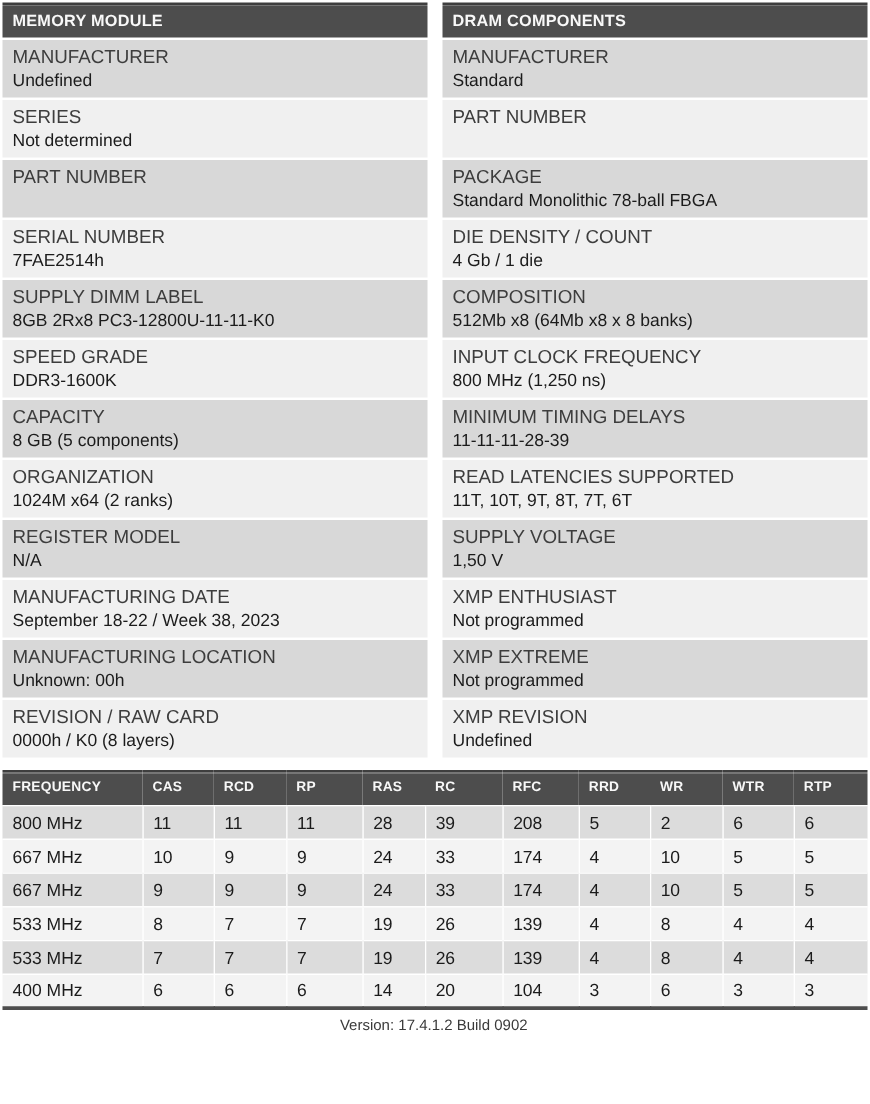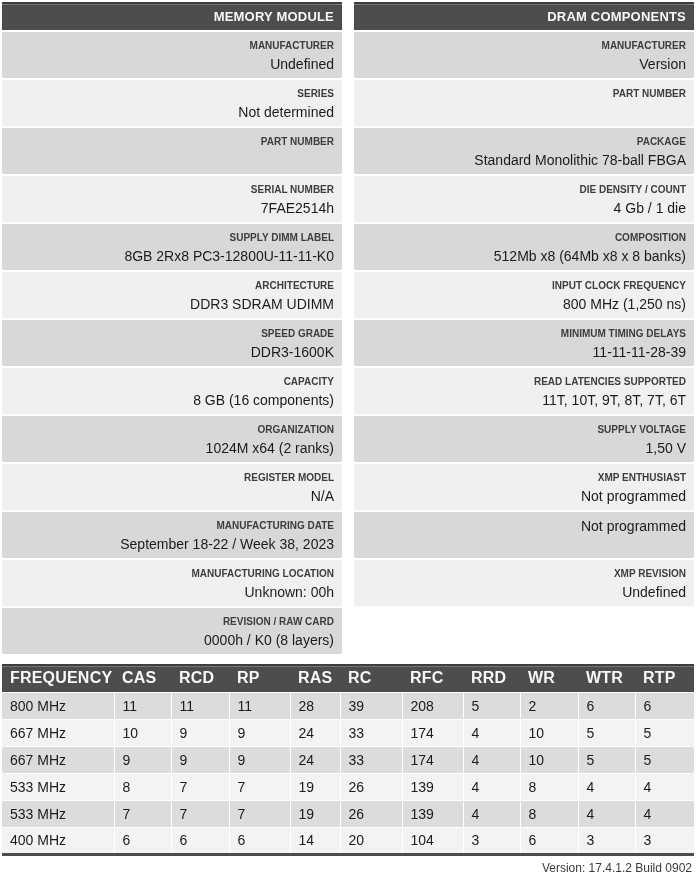--- a/index.html
+++ b/index.html
@@ -17,21 +17,21 @@
   }
   * { box-sizing: border-box; margin: 0; padding: 0; }
   html, body { background: #ffffff; }
   body {
     width: 696px;
     height: 883px;
     font-family: "Liberation Sans", sans-serif;
     overflow: hidden;
   }
   .page { padding: 2px; }
-  .cols { display: flex; gap: 12px; text-align: right; }
+  .cols { display: flex; gap: 12px; }
   .col { flex: 0 0 340px; width: 340px; }
   .panel-header {
     height: 28px;
     background: linear-gradient(to bottom,
       var(--header_top) 0, var(--header_top) 2px,
       var(--header_line) 2px, var(--header_line) 3px,
       var(--header_bg) 3px);
     color: var(--header_text);
     font-size: 13px;
     font-weight: bold;
@@ -42,47 +42,46 @@
   }
   .rows .block {
     height: 46px;
     margin-bottom: 2px;
     padding: 5px 8px 0 8px;
     overflow: hidden;
   }
   .rows .block:nth-child(odd) { background: var(--block_gray); }
   .rows .block:nth-child(even) { background: var(--block_light); }
   .lbl {
-    font-size: 10px;
-    font-weight: bold;
+    font-size: 15px;
+    font-weight: normal;
     color: var(--label_text);
     line-height: 18px;
     white-space: nowrap;
-    margin-left: 24px;
   }
   .val {
     font-size: 14px;
     color: var(--value_text);
     line-height: 19px;
     white-space: nowrap;
   }
   table.timings {
     width: 692px;
     margin-top: 8px;
     border-collapse: collapse;
     table-layout: fixed;
     border-bottom: 3px solid var(--header_bg);
   }
   table.timings thead th {
     background: linear-gradient(to bottom,
       var(--header_top) 0, var(--header_top) 2px,
       var(--header_line) 2px, var(--header_line) 3px,
       var(--header_bg) 3px);
     color: var(--header_text);
-    font-size: 16px;
+    font-size: 11px;
     font-weight: bold;
     text-align: left;
     height: 28px;
     padding: 0 0 0 8px;
     letter-spacing: 0.2px;
   }
   table.timings tbody td {
     height: 27px;
     font-size: 14px;
     color: var(--value_text);
@@ -90,21 +89,21 @@
     border-left: 1px solid #ffffff;
     border-top: 1px solid #ffffff;
     white-space: nowrap;
   }
   table.timings tbody td:first-child { border-left: none; }
   table.timings tbody tr:nth-child(odd)  { background: var(--row_gray); }
   table.timings tbody tr:nth-child(even) { background: var(--row_light); }
   .footer {
     margin-top: 5px;
     padding-right: 2px;
-    text-align: right;
+    text-align: center;
     font-size: 12px;
     color: var(--footer_text);
   }
 </style>
 </head>
 <body>
 
 <div class="page">
 
   <div class="cols">
@@ -125,30 +124,26 @@
         </div>
         <div class="block">
           <div class="lbl">SERIAL NUMBER</div>
           <div class="val">7FAE2514h</div>
         </div>
         <div class="block">
           <div class="lbl">SUPPLY DIMM LABEL</div>
           <div class="val">8GB 2Rx8 PC3-12800U-11-11-K0</div>
         </div>
         <div class="block">
-          <div class="lbl">ARCHITECTURE</div>
-          <div class="val">DDR3 SDRAM UDIMM</div>
-        </div>
-        <div class="block">
           <div class="lbl">SPEED GRADE</div>
           <div class="val">DDR3-1600K</div>
         </div>
         <div class="block">
           <div class="lbl">CAPACITY</div>
-          <div class="val">8 GB (16 components)</div>
+          <div class="val">8 GB (5 components)</div>
         </div>
         <div class="block">
           <div class="lbl">ORGANIZATION</div>
           <div class="val">1024M x64 (2 ranks)</div>
         </div>
         <div class="block">
           <div class="lbl">REGISTER MODEL</div>
           <div class="val">N/A</div>
         </div>
         <div class="block">
@@ -164,21 +159,21 @@
           <div class="val">0000h / K0 (8 layers)</div>
         </div>
       </div>
     </div>
 
     <div class="col">
       <div class="panel-header">DRAM COMPONENTS</div>
       <div class="rows">
         <div class="block">
           <div class="lbl">MANUFACTURER</div>
-          <div class="val">Version</div>
+          <div class="val">Standard</div>
         </div>
         <div class="block">
           <div class="lbl">PART NUMBER</div>
         </div>
         <div class="block">
           <div class="lbl">PACKAGE</div>
           <div class="val">Standard Monolithic 78-ball FBGA</div>
         </div>
         <div class="block">
           <div class="lbl">DIE DENSITY / COUNT</div>
@@ -202,20 +197,21 @@
         </div>
         <div class="block">
           <div class="lbl">SUPPLY VOLTAGE</div>
           <div class="val">1,50 V</div>
         </div>
         <div class="block">
           <div class="lbl">XMP ENTHUSIAST</div>
           <div class="val">Not programmed</div>
         </div>
         <div class="block">
+          <div class="lbl">XMP EXTREME</div>
           <div class="val">Not programmed</div>
         </div>
         <div class="block">
           <div class="lbl">XMP REVISION</div>
           <div class="val">Undefined</div>
         </div>
       </div>
     </div>
 
   </div>

